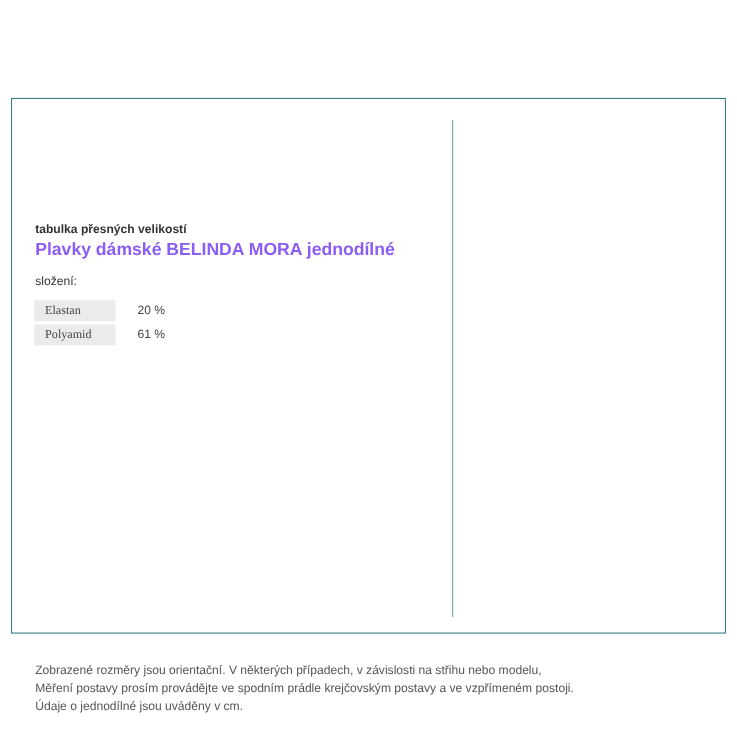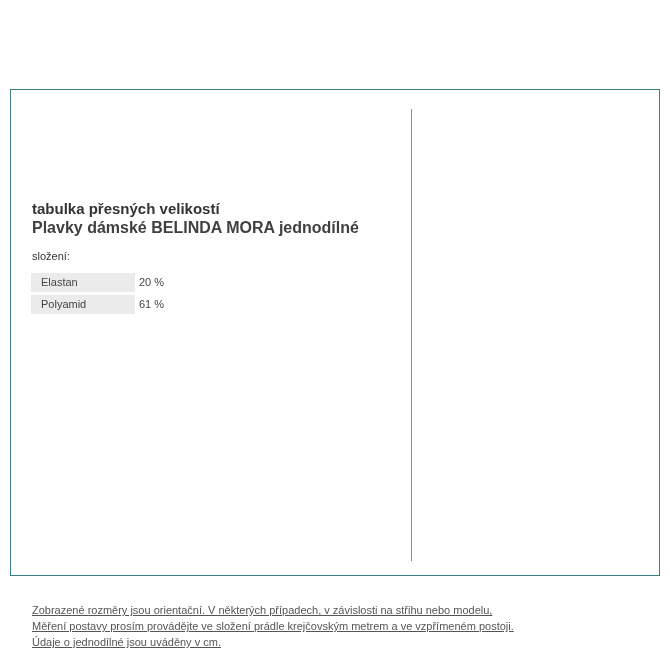--- a/index.html
+++ b/index.html
@@ -30,33 +30,33 @@
     left: 410px;
     top: 108px;
     width: 1px;
     height: 452px;
     background: #6fa3a8;
   }
   .table-type-label {
     position: absolute;
     left: 21px;
     top: 112px;
-    font-size: 15px;
+    font-size: 11px;
     font-weight: bold;
     color: #333333;
     line-height: 14px;
     white-space: nowrap;
   }
   .product-title {
     position: absolute;
     left: 21px;
     top: 128px;
     font-size: 16px;
     font-weight: bold;
-    color: #404040;
+    color: #8b5cf6;
     line-height: 20px;
     white-space: nowrap;
   }
   .composition-label {
     position: absolute;
     left: 21px;
     top: 159px;
     font-size: 11px;
     font-weight: normal;
     color: #333333;
@@ -68,41 +68,41 @@
     top: 183px;
     font-size: 11px;
     color: #444444;
   }
   .comp-row {
     display: flex;
     align-items: stretch;
     margin-bottom: 3px;
   }
   .comp-material {
-    width: 104px;
+    width: 74px;
     height: 19px;
     box-sizing: border-box;
     background: #ebebeb;
     padding-left: 10px;
     line-height: 19px;
+    font-family: Liberation Serif, serif;
   }
   .comp-percent {
-    margin-left: 4px;
+    margin-left: 20px;
     height: 19px;
     line-height: 19px;
   }
   .disclaimer {
     position: absolute;
     left: 21px;
     top: 512px;
     font-size: 11px;
     color: #555555;
     line-height: 16px;
     white-space: nowrap;
-    text-decoration: underline;
   }
   .fit-advice {
     position: absolute;
     left: 420px;
     top: 109px;
     width: 240px;
     text-align: center;
     font-size: 11px;
     color: #555555;
     line-height: 17px;
@@ -127,21 +127,21 @@
         <div class="comp-percent">20 %</div>
       </div>
       <div class="comp-row">
         <div class="comp-material">Polyamid</div>
         <div class="comp-percent">61 %</div>
       </div>
     </div>
 
     <div class="disclaimer">
       <div>Zobrazené rozměry jsou orientační. V některých případech, v závislosti na střihu nebo modelu,</div>
-      <div>Měření postavy prosím provádějte ve složení prádle krejčovským metrem a ve vzpřímeném postoji.</div>
+      <div>Měření postavy prosím provádějte ve spodním prádle krejčovským postavy a ve vzpřímeném postoji.</div>
       <div>Údaje o jednodílné jsou uváděny v cm.</div>
     </div>
 
     <div class="v-divider" style="left:400px; top:19px; height:452px; position:absolute;"></div>
 
 
   </div>
 
 </div>
 

